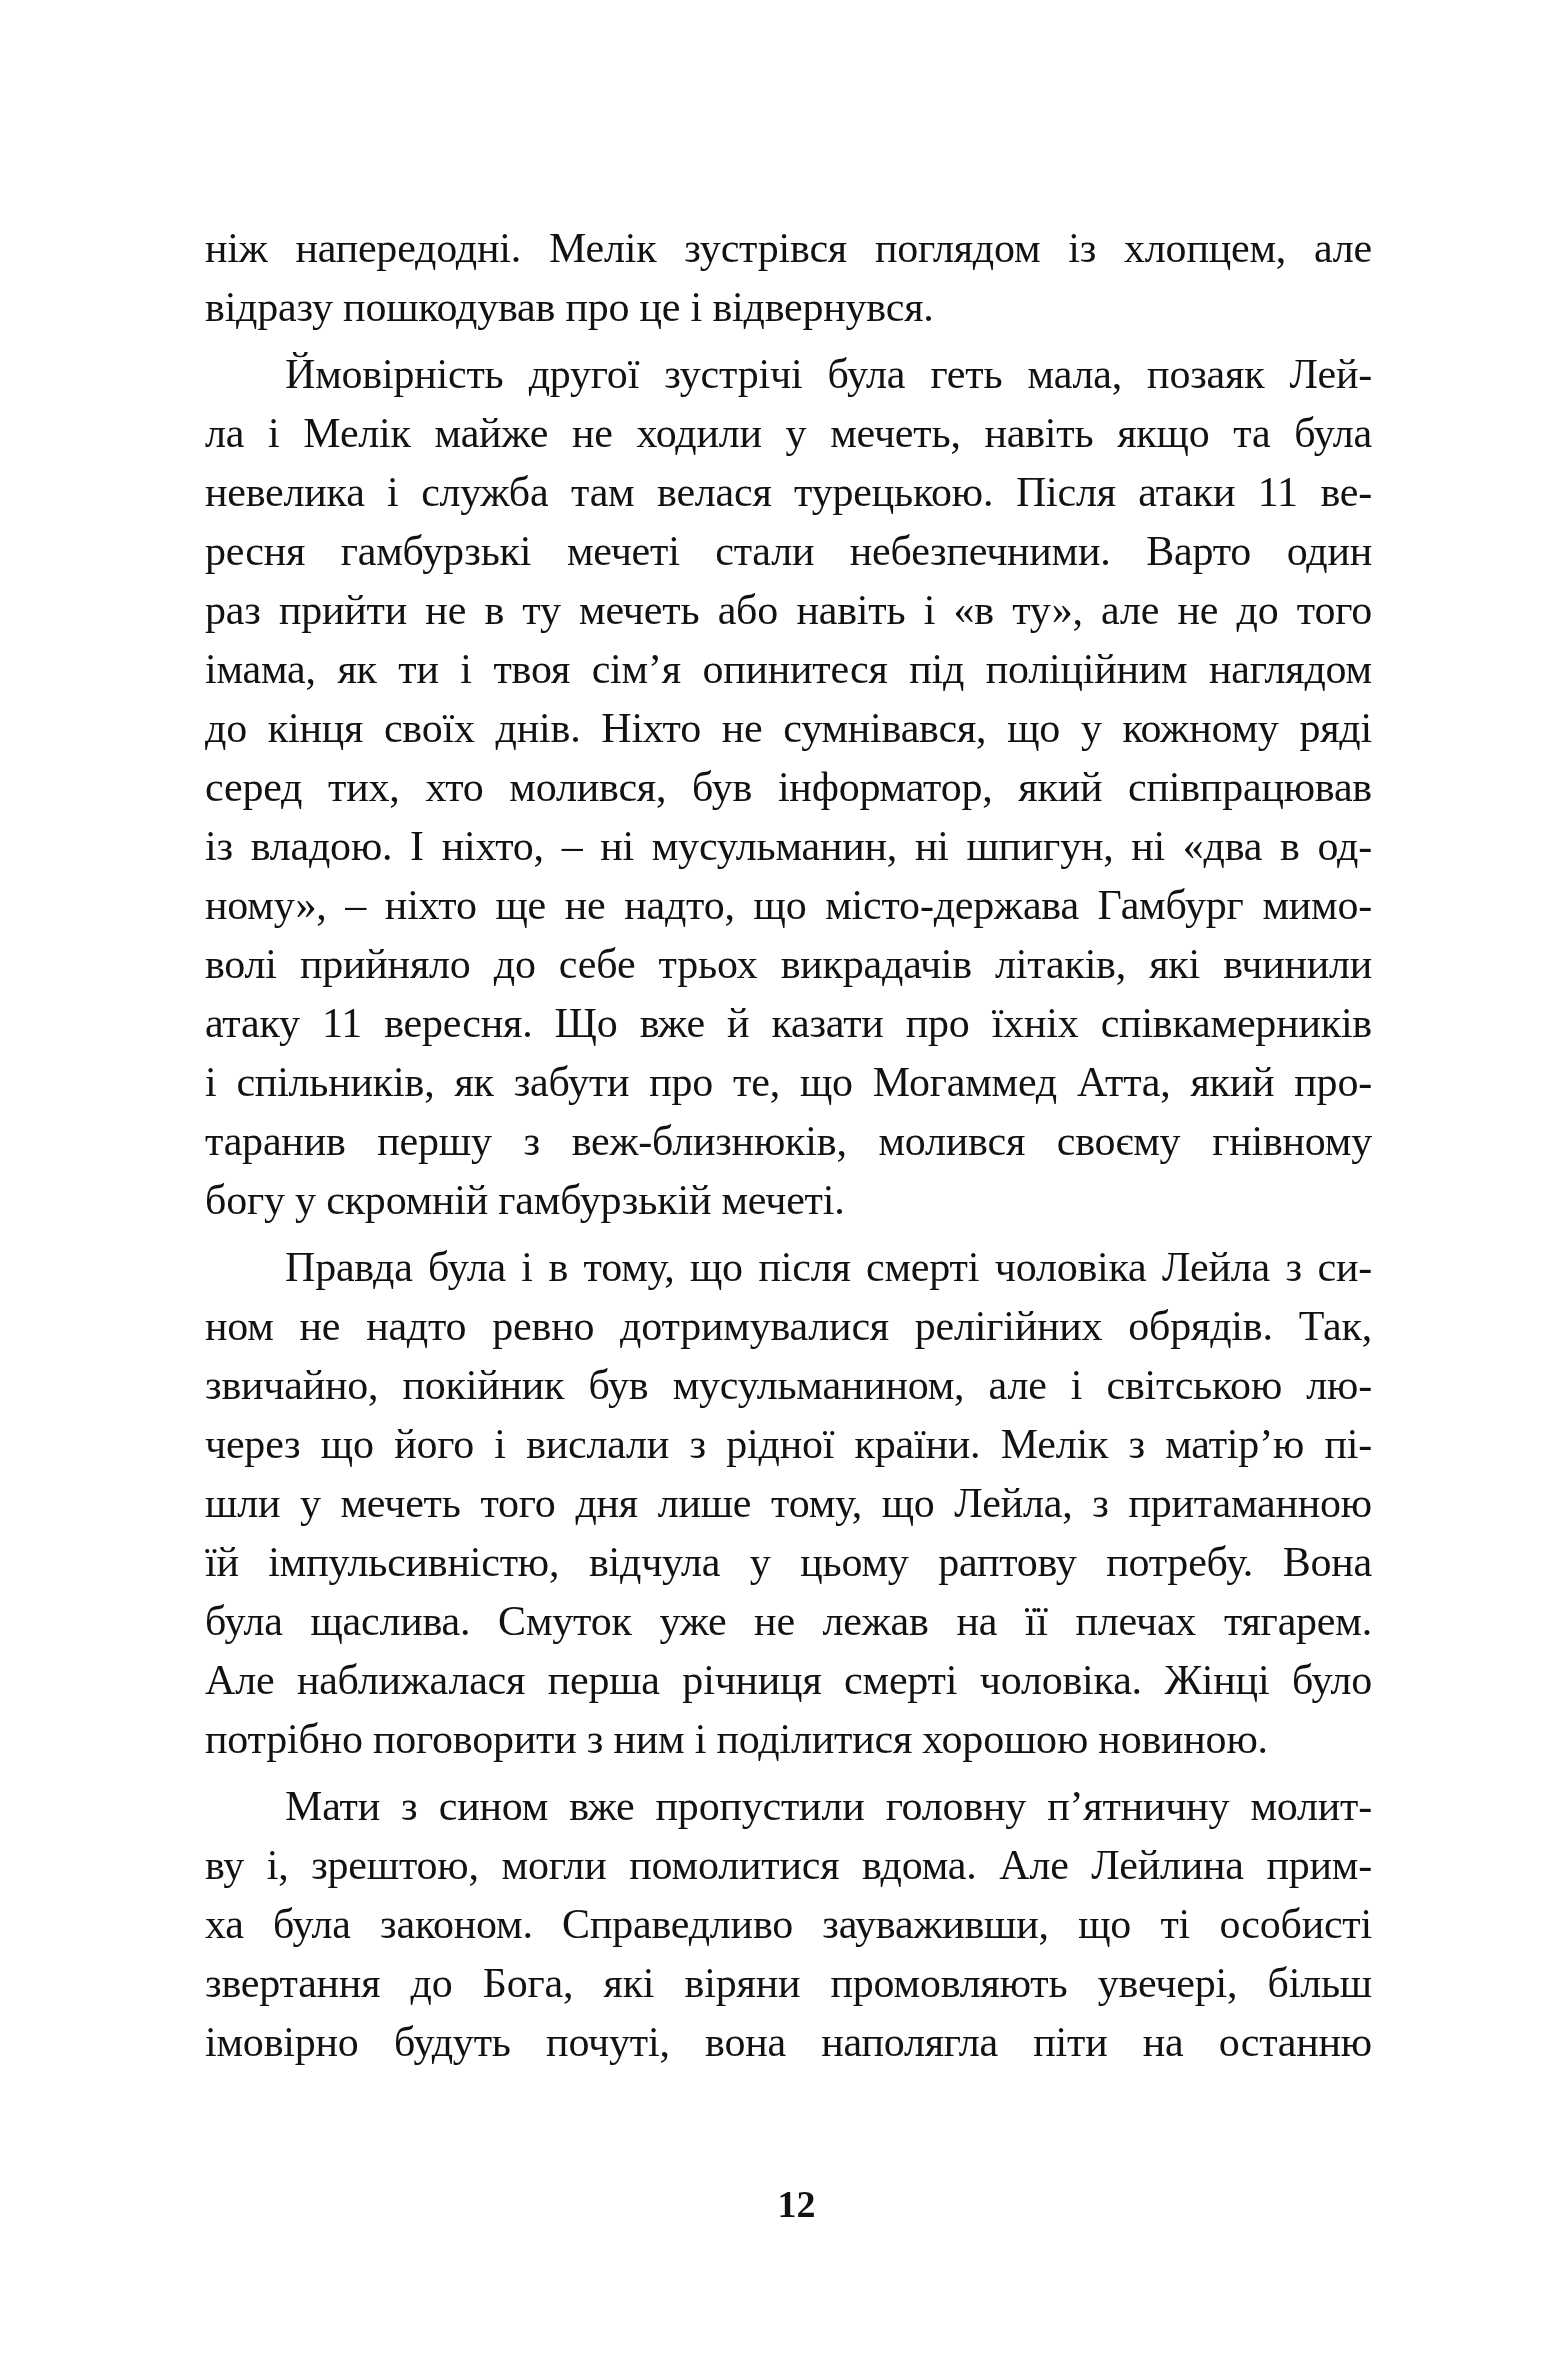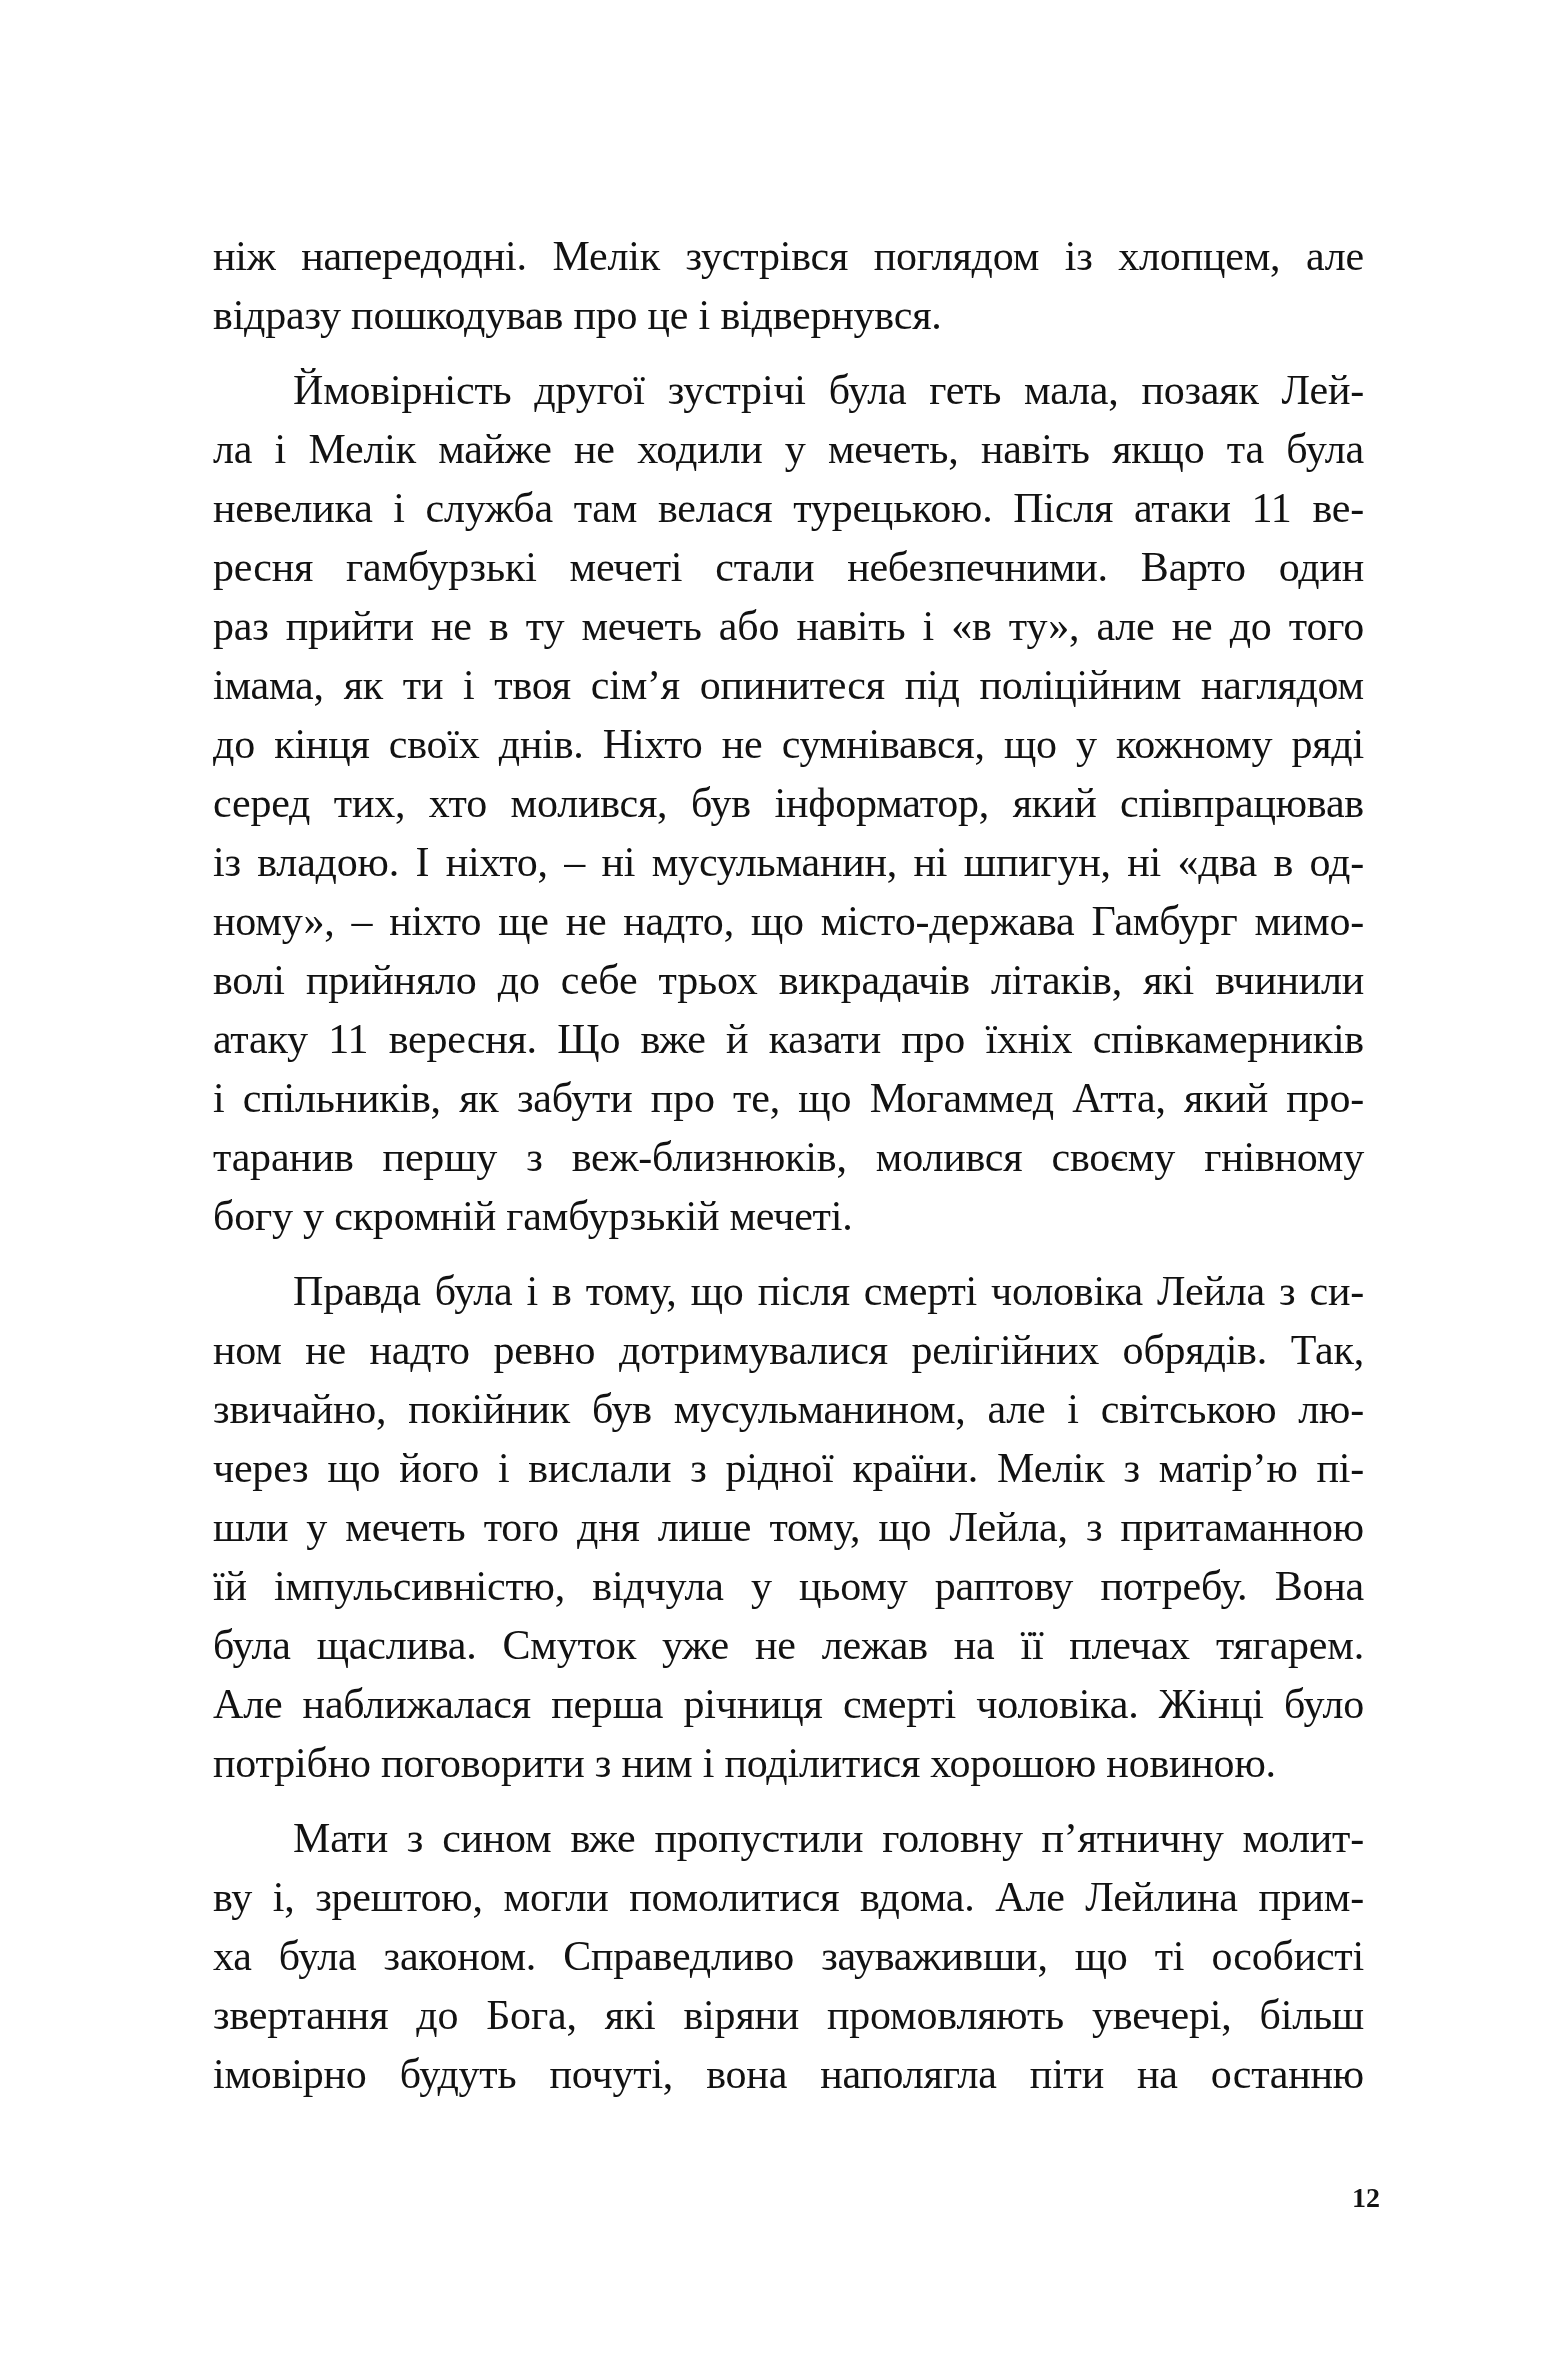--- a/index.html
+++ b/index.html
@@ -19,43 +19,43 @@
     color: #121212;
     font-family: "Liberation Serif", "DejaVu Serif", serif;
   }
   .text-block {
     position: absolute;
     left: 197px;
     top: 211px;
     width: 1183px;
   }
   .paragraph {
-    margin: 16px;
+    margin: 8px;
     padding: 0;
   }
   .line {
     font-size: 42px;
     line-height: 59px;
     text-align: justify;
     text-align-last: justify;
     letter-spacing: -0.2px;
   }
   .line.indent {
     text-indent: 80px;
   }
   .line.last {
     text-align-last: left;
   }
   .page-number {
     position: absolute;
-    left: 197px;
+    left: 205px;
     top: 2182px;
     width: 1183px;
-    text-align: right;
-    font-size: 28px;
+    text-align: center;
+    font-size: 38px;
     font-weight: 700;
     color: #121212;
   }
 </style>
 </head>
 <body style="background: rgb(255, 255, 255);">
 
 <div class="page" style="background: rgb(255, 255, 255); color: rgb(18, 18, 18);">
   <div class="text-block">
       <div class="paragraph">

